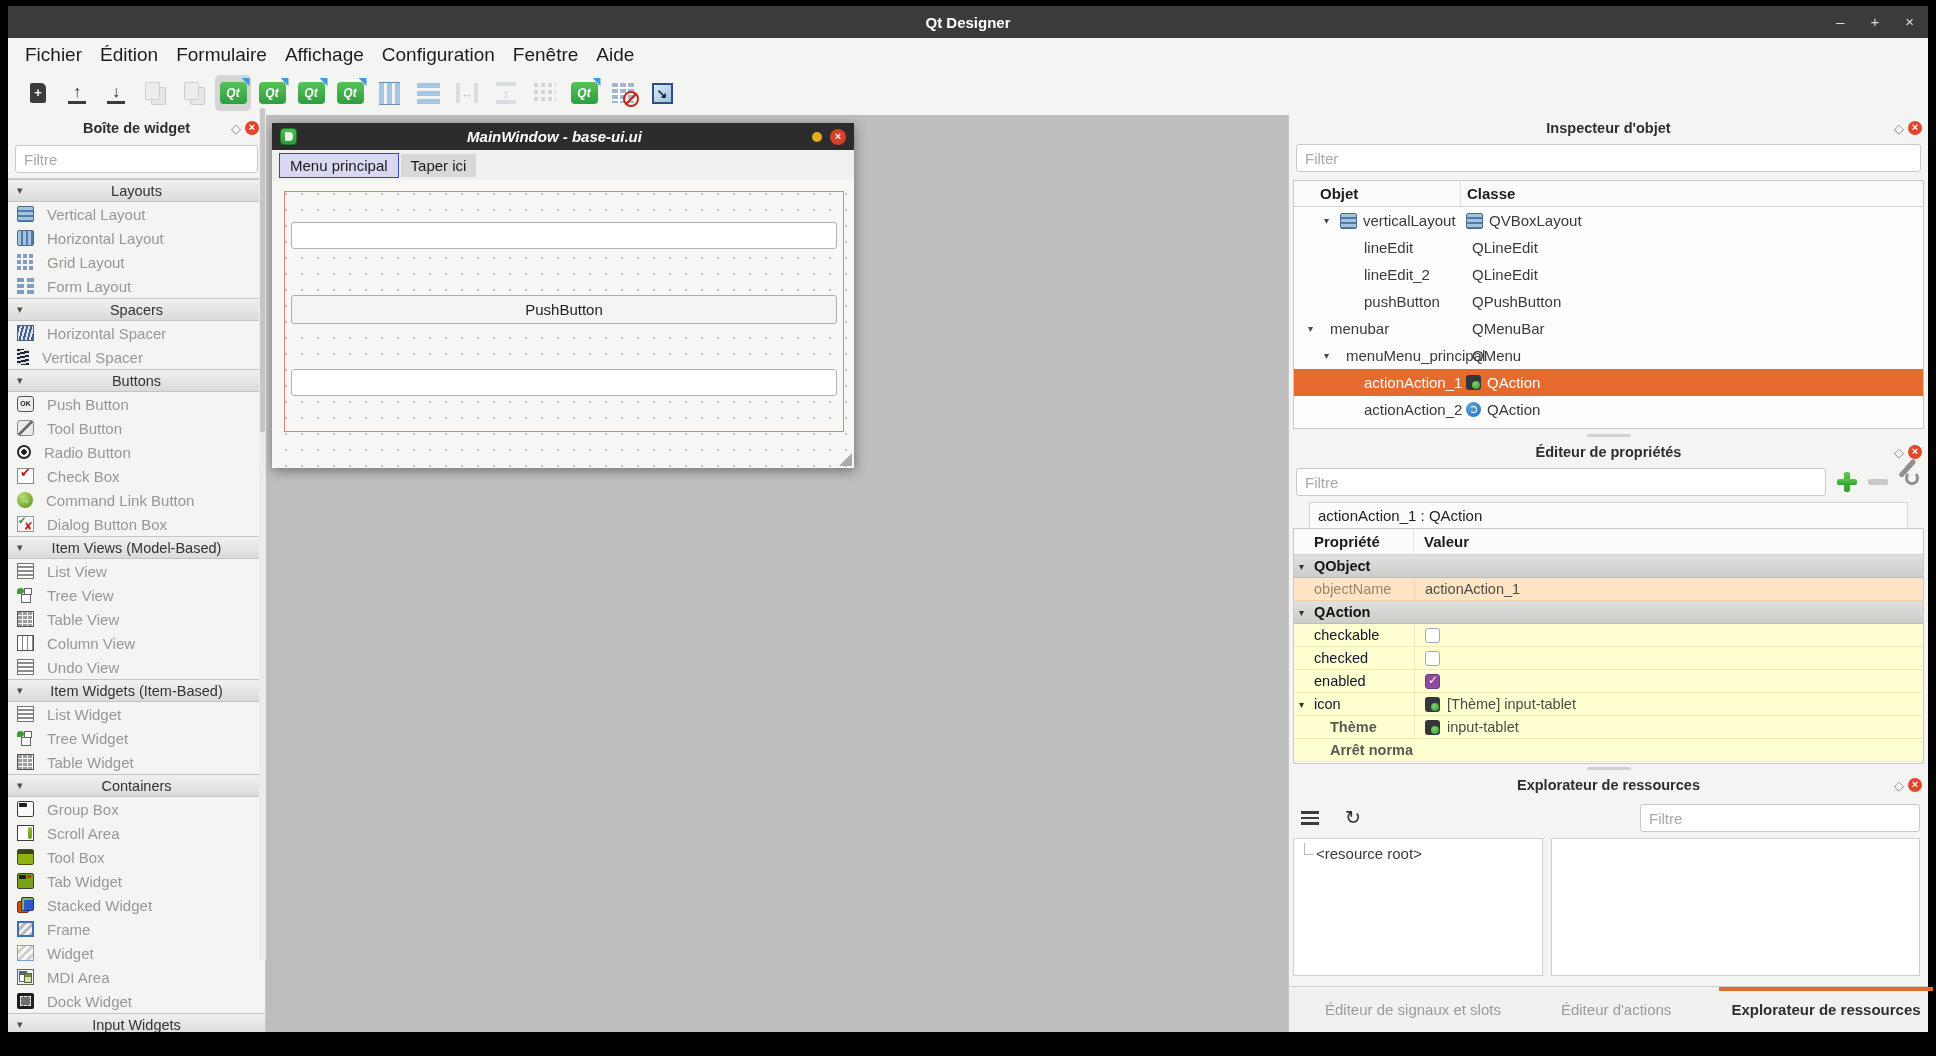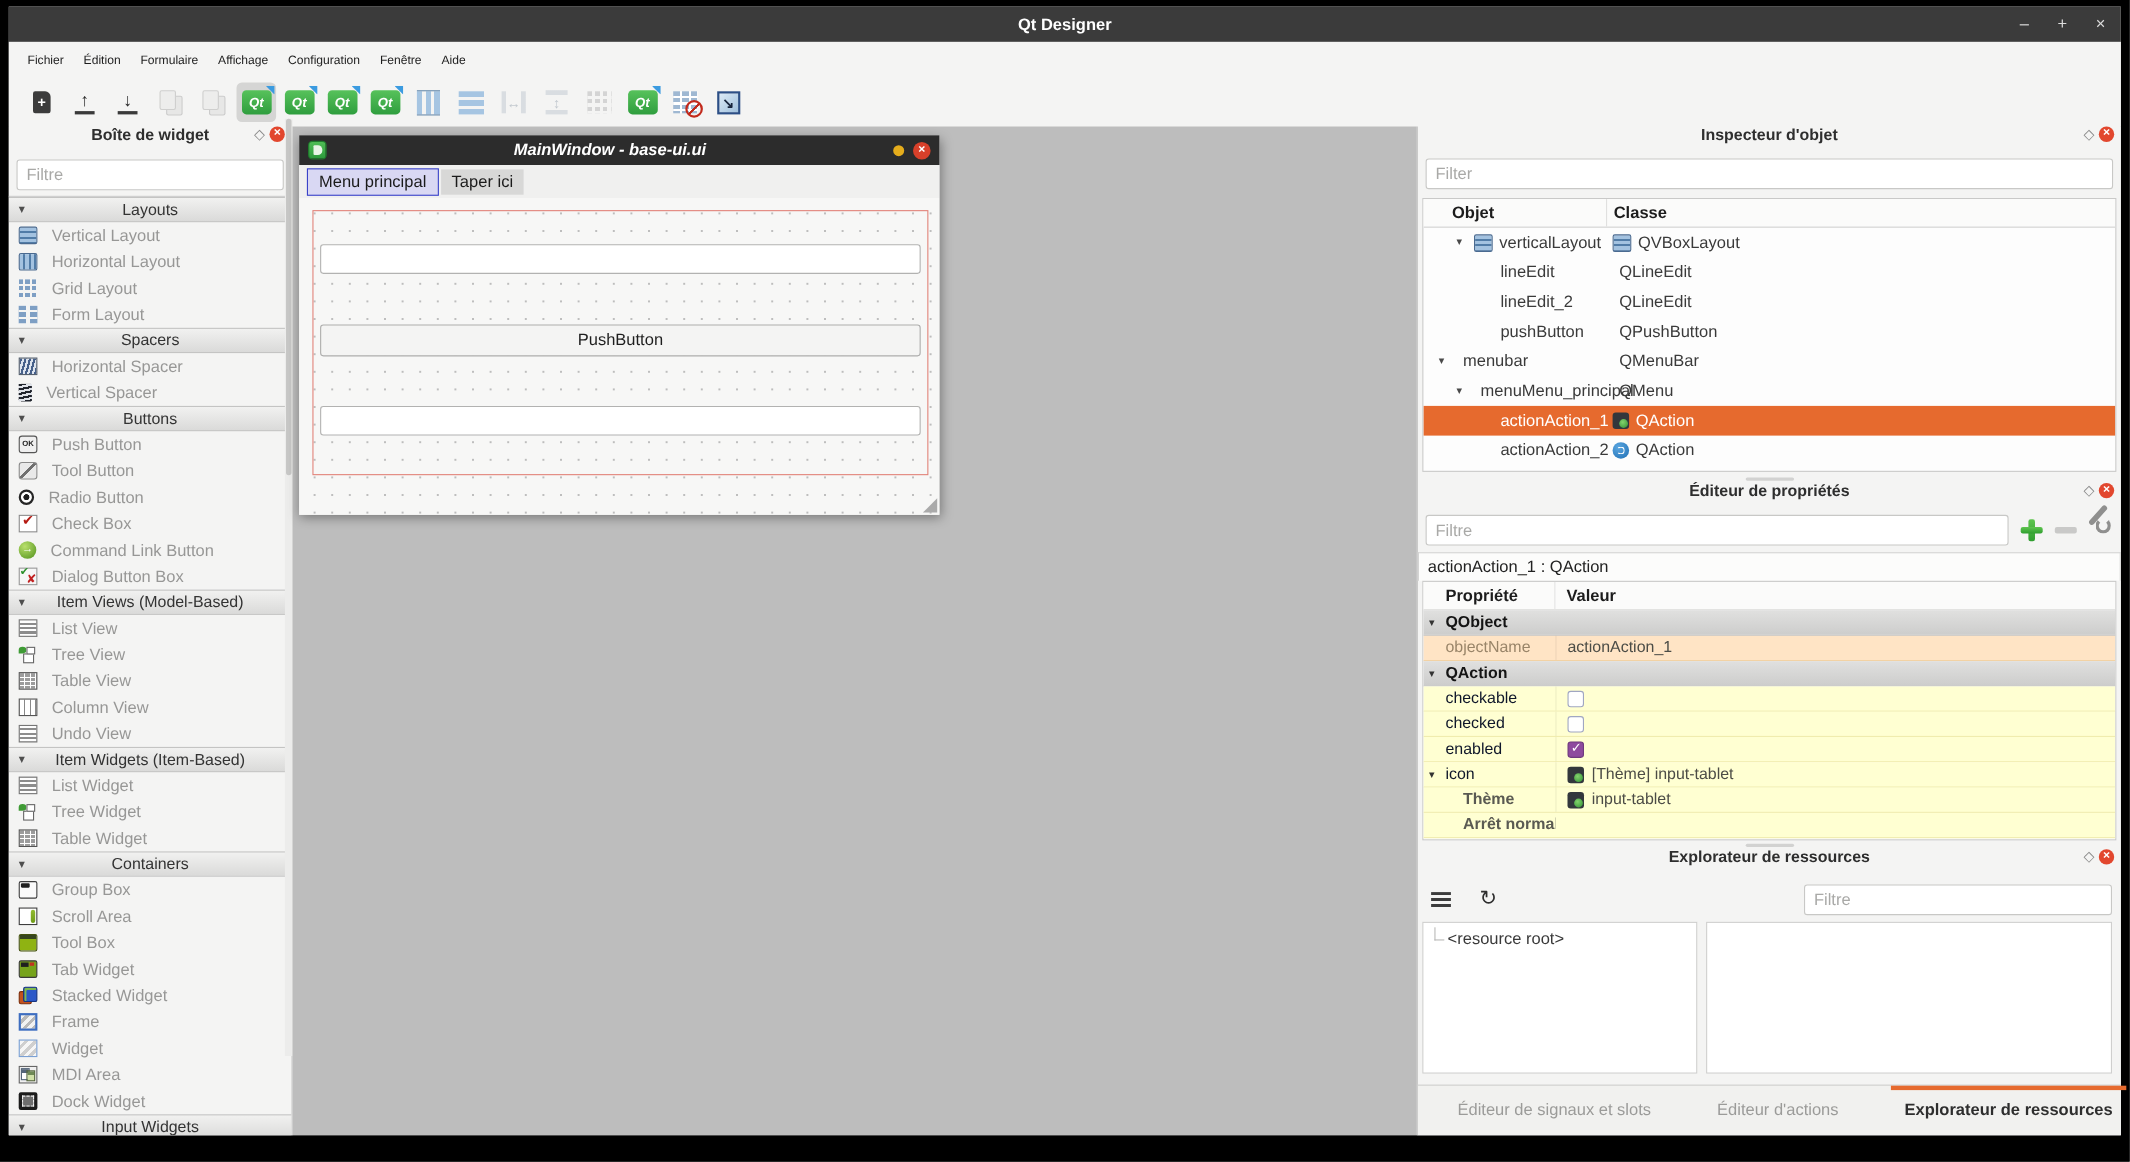--- a/index.html
+++ b/index.html
@@ -8,21 +8,21 @@
   .app{position:absolute;left:8px;top:6px;width:1920px;height:1026px;background:#f4f4f3;display:flex;flex-direction:column;}
 
   
   .titlebar{height:32px;background:#3b3b3b;display:flex;align-items:center;position:relative;flex:none;}
   .titlebar .tb-title{position:absolute;left:0;right:0;text-align:center;color:#fff;font-size:15px;font-weight:bold;}
   .tb-controls{position:absolute;right:14px;display:flex;gap:26px;color:#ddd;font-size:15px;}
   .tb-controls span{cursor:default;line-height:32px;}
 
   
   .menubar{height:33px;display:flex;align-items:center;padding-left:8px;flex:none;background:#f4f4f3;}
-  .menu-item{padding:4px 9px;font-size:11px;color:#1d1d1d;}
+  .menu-item{padding:4px 9px;font-size:19px;color:#1d1d1d;}
 
   
   .toolbar{height:44px;display:flex;align-items:center;padding-left:12px;gap:3px;flex:none;background:#f4f4f3;}
   .tb-btn{width:36px;height:36px;border:none;background:none;display:flex;align-items:center;justify-content:center;padding:0;position:relative;}
   .tb-btn[data-selected="true"]{background:#d5d5d4;border-radius:5px;}
   .tbi{position:relative;display:flex;align-items:center;justify-content:center;}
   .tb-btn[data-type="doc-new"] .tbi{width:16px;height:20px;background:#3c3c3c;border-radius:2px 5px 2px 2px;color:#fff;font-size:13px;font-weight:bold;}
   .tb-btn[data-type="doc-new"] .tbi::after{content:"+";margin-top:-1px;}
   .tb-btn[data-type="arrow-up"] .tbi,.tb-btn[data-type="arrow-down"] .tbi{width:18px;height:22px;border-bottom:3px solid #3a3a3a;color:#2e2e2e;font-size:16px;font-weight:bold;}
   .tb-btn[data-type="arrow-up"] .tbi::after{content:"↑";}
@@ -41,21 +41,21 @@
   .tb-btn[data-type="break"] .tbi{width:22px;height:20px;background:repeating-linear-gradient(transparent 0 4px,#fff 4px 6px),repeating-linear-gradient(90deg,#9fb8d2 0 6px,#fff 6px 8px);}
   .tb-btn[data-type="break"] .tbi::after{content:"";position:absolute;right:-5px;bottom:-4px;width:12px;height:12px;border:2.5px solid #c22a1c;border-radius:50%;background:linear-gradient(135deg,transparent 43%,#c22a1c 43% 57%,transparent 57%);}
   .tb-btn[data-type="adjust"] .tbi{width:21px;height:21px;border:2px solid #2c4f86;background:linear-gradient(135deg,#dceaf6,#9fc0dc);color:#16243c;font-size:13px;font-weight:bold;}
   .tb-btn[data-type="adjust"] .tbi::after{content:"↘";}
 
   
   .content{flex:1;display:flex;min-height:0;}
 
   
   .dock-left{width:258px;flex:none;display:flex;flex-direction:column;border-right:1px solid #c6c6c5;background:#f4f4f3;}
-  .dock-header{height:26px;position:relative;display:flex;justify-content:center;flex:none;}
+  .dock-header{height:26px;position:relative;display:flex;align-items:center;justify-content:center;flex:none;}
   .dock-header .dock-title{font-size:14.5px;font-weight:bold;color:#2e2e2e;}
   .dock-float{position:absolute;right:24px;color:#8a8a8a;font-size:13px;line-height:13px;}
   .dock-close{position:absolute;right:6px;width:14px;height:14px;border-radius:50%;background:#e2472e;color:#fff;font-size:11px;line-height:13px;text-align:center;font-weight:bold;}
   .filter-input{height:28px;border:1px solid #c8c8c6;border-radius:3px;background:#fff;font-size:15px;padding:0 8px;color:#333;outline:none;font-family:inherit;}
   .filter-input::placeholder{color:#a9a9a7;}
   .wb-filter{margin:4px 7px 5px 7px;width:calc(100% - 14px);flex:none;}
   .wb-list{flex:1;overflow:hidden;position:relative;border-top:1px solid #cdcdcc;}
   .wb-row{height:24px;display:flex;align-items:center;padding-left:9px;gap:13px;}
   .wb-row[data-rowtype="header"]{background:linear-gradient(#f1f1f0,#dadad9);border-top:1px solid #c4c4c3;border-bottom:1px solid #c4c4c3;justify-content:center;padding-left:0;gap:0;height:23px;position:relative;}
   .wb-row[data-rowtype="header"]::before{content:"▾";position:absolute;left:9px;color:#4e4e4e;font-size:11px;}
@@ -158,21 +158,21 @@
   .pe{height:325px;display:flex;flex-direction:column;flex:none;}
   .pe-filterrow{display:flex;align-items:center;gap:10px;padding:3px 8px 6px 7px;flex:none;}
   .pe-filterrow .filter-input{flex:1;min-width:0;}
   .pe-plus{width:22px;height:22px;position:relative;flex:none;}
   .pe-plus::before{content:"";position:absolute;left:8px;top:1px;width:6px;height:20px;background:linear-gradient(#5fc54f,#2f9e2f);border-radius:2px;}
   .pe-plus::after{content:"";position:absolute;left:1px;top:8px;width:20px;height:6px;background:linear-gradient(#5fc54f,#2f9e2f);border-radius:2px;}
   .pe-minus{width:20px;height:6px;background:#c9c9c8;border-radius:2px;flex:none;}
   .pe-wrench{width:22px;height:22px;position:relative;flex:none;}
   .pe-wrench::before{content:"";position:absolute;left:2px;top:3px;width:22px;height:5px;background:#8f8f8e;border-radius:3px;transform:rotate(-48deg);transform-origin:left center;}
   .pe-wrench::after{content:"";position:absolute;right:1px;top:0;width:8px;height:8px;border:3px solid #8f8f8e;border-radius:50%;border-top-color:transparent;}
-  .pe-objectbar{height:26px;margin:0 0;background:#fcfcfb;border:1px solid #d4d4d3;border-bottom:none;display:flex;align-items:center;padding-left:8px;font-size:15px;color:#222;flex:none;}
+  .pe-objectbar{height:26px;margin:0 20px;background:#fcfcfb;border:1px solid #d4d4d3;border-bottom:none;display:flex;align-items:center;padding-left:8px;font-size:15px;color:#222;flex:none;}
   .pe-table{flex:1;margin:0 4px;border:1px solid #c9c9c8;background:#fff;overflow:hidden;display:flex;flex-direction:column;}
   .pe-colheader{height:26px;display:flex;align-items:center;border-bottom:1px solid #d2d2d1;background:#fbfbfa;flex:none;}
   .pe-colheader .col-prop{width:120px;padding-left:20px;font-weight:bold;font-size:15px;color:#1c1c1c;height:100%;display:flex;align-items:center;border-right:1px solid #e4e4e3;}
   .pe-colheader .col-val{padding-left:10px;font-weight:bold;font-size:15px;color:#1c1c1c;}
   .pe-row{height:23px;display:flex;align-items:center;position:relative;font-size:14.5px;}
   .pe-arrow{position:absolute;left:5px;font-size:10px;color:#333;}
   .pe-row.group{background:linear-gradient(#e0e0df,#cdcdcc);border-bottom:1px solid #bcbcbb;font-weight:bold;color:#141414;padding-left:20px;}
   .pe-name{flex:0 0 120px;padding-left:20px;color:#0f172a;white-space:nowrap;overflow:hidden;}
   .pe-name.sub{padding-left:36px;font-weight:bold;color:#5a5a52;}
   .pe-val{flex:1;padding-left:10px;border-left:1px solid rgba(0,0,0,.07);height:100%;display:flex;align-items:center;gap:7px;color:#4c4c46;white-space:nowrap;overflow:hidden;}

